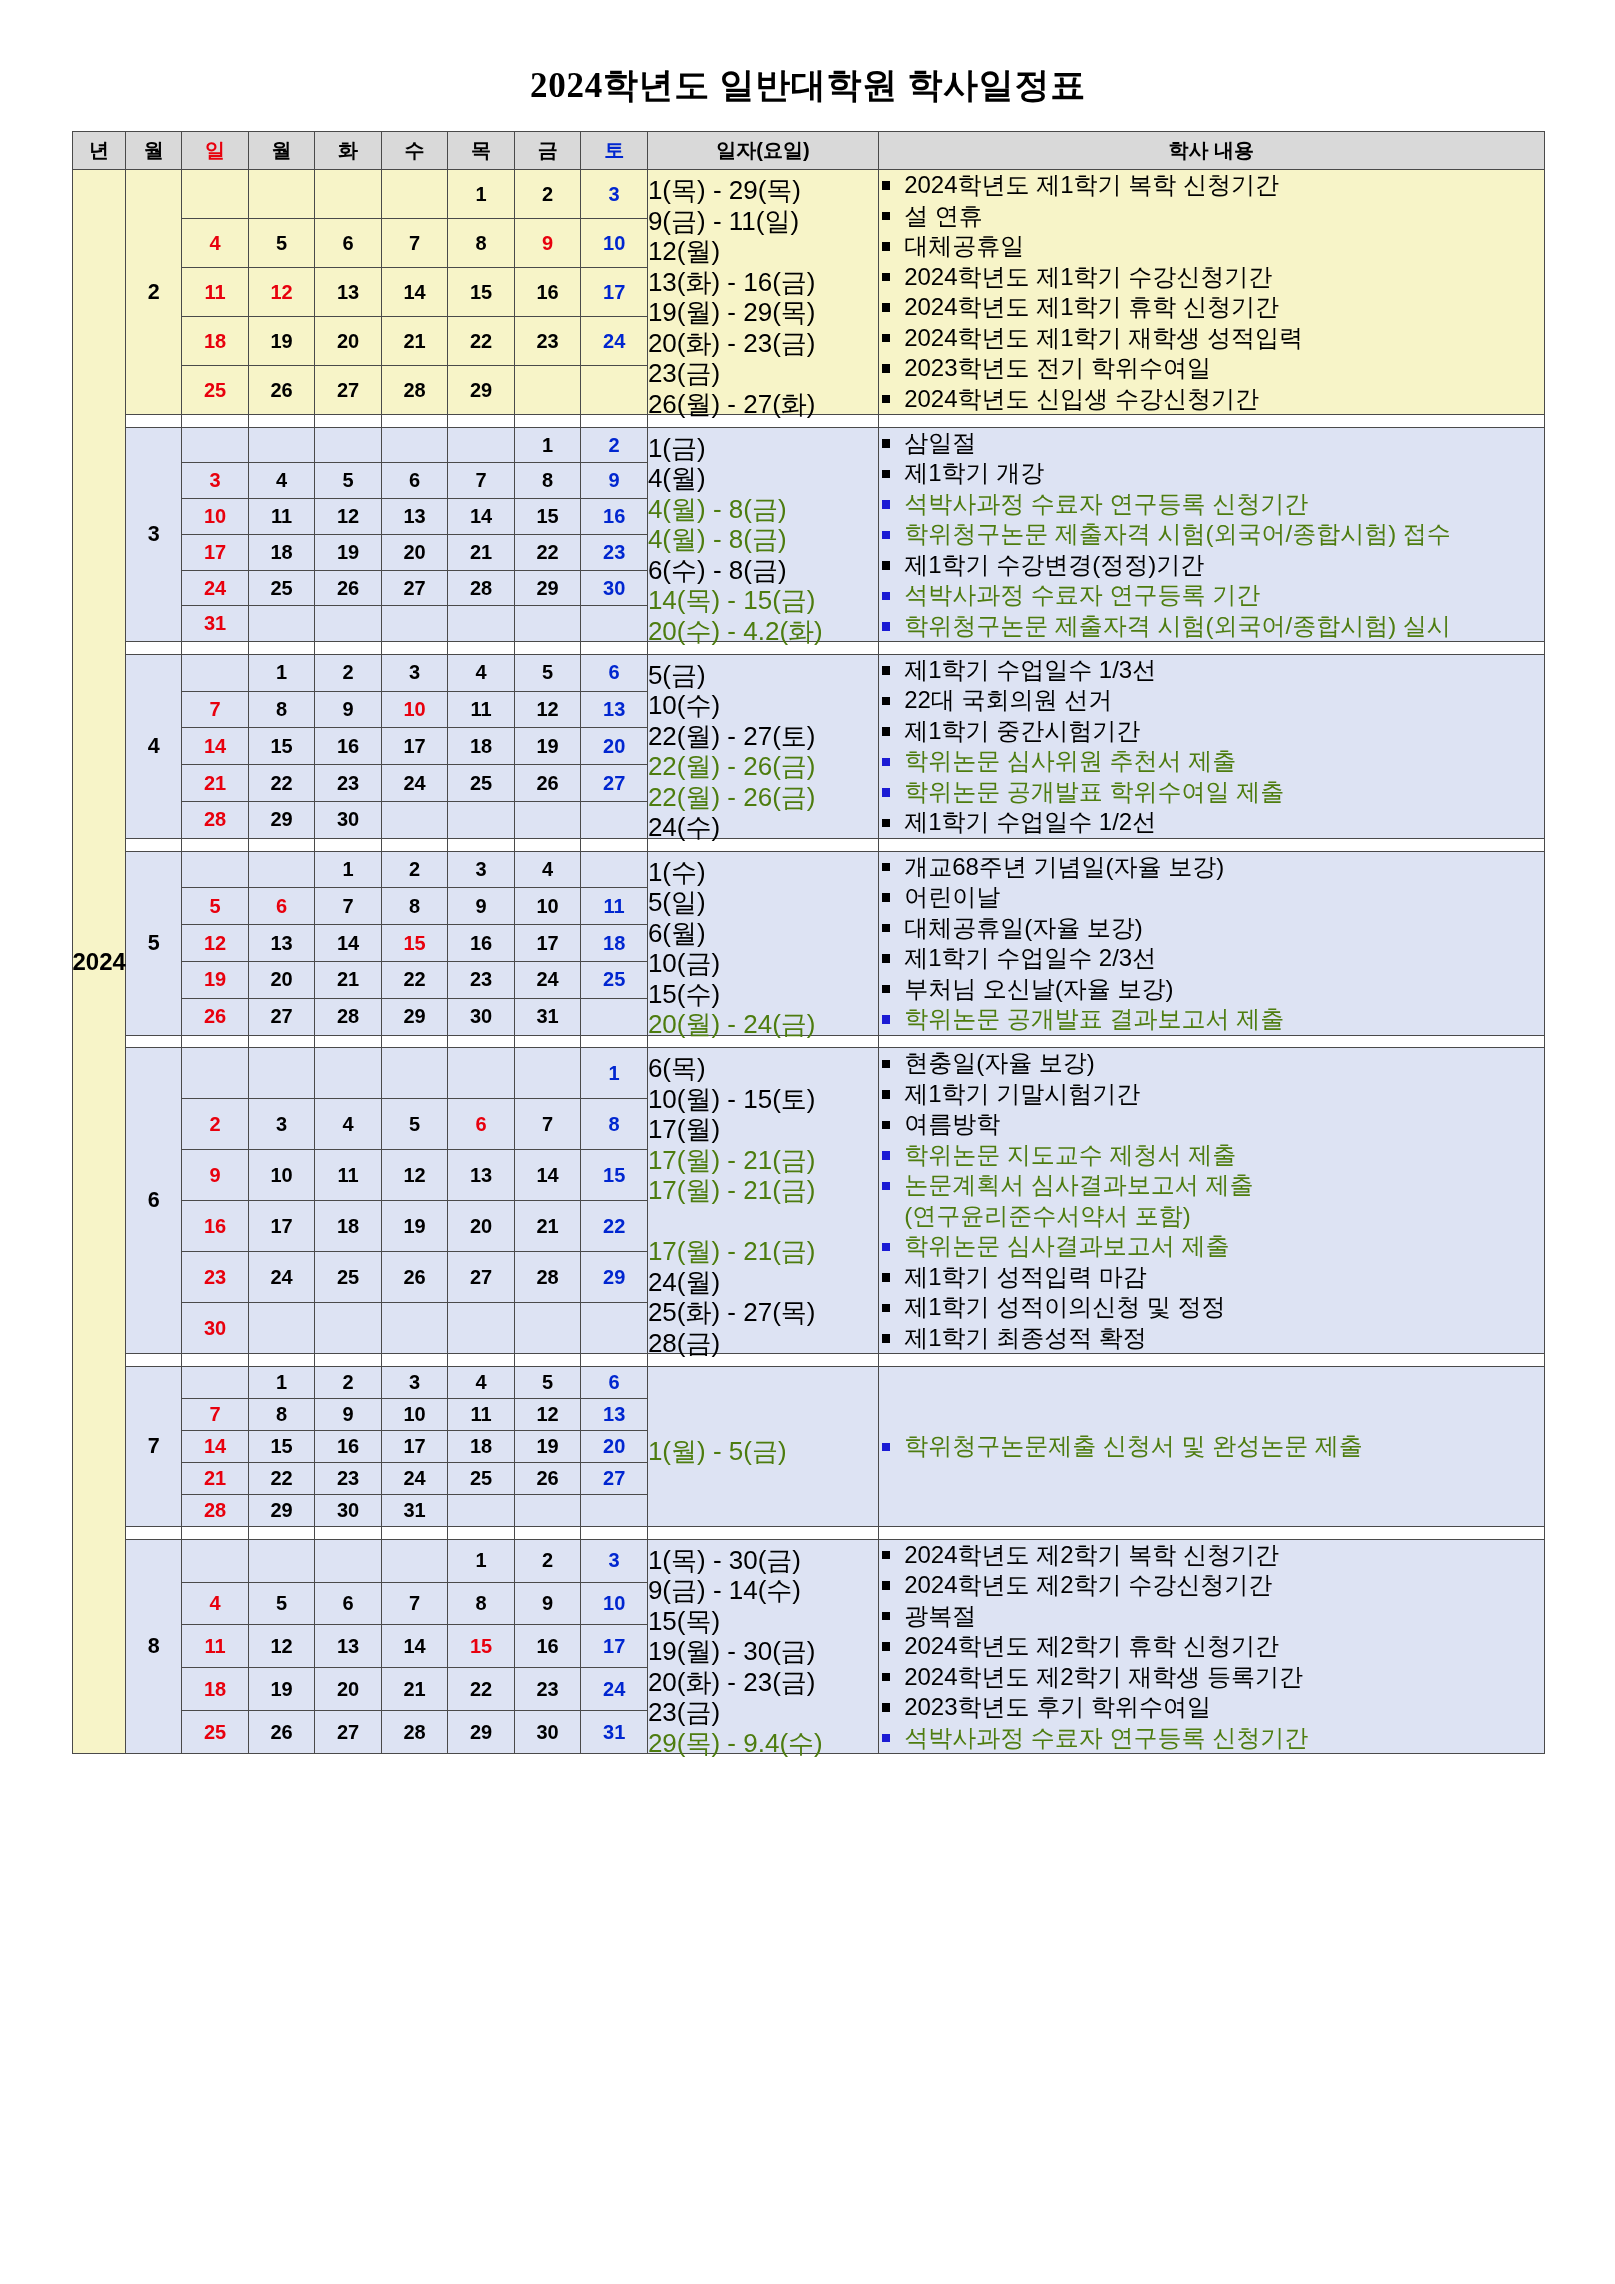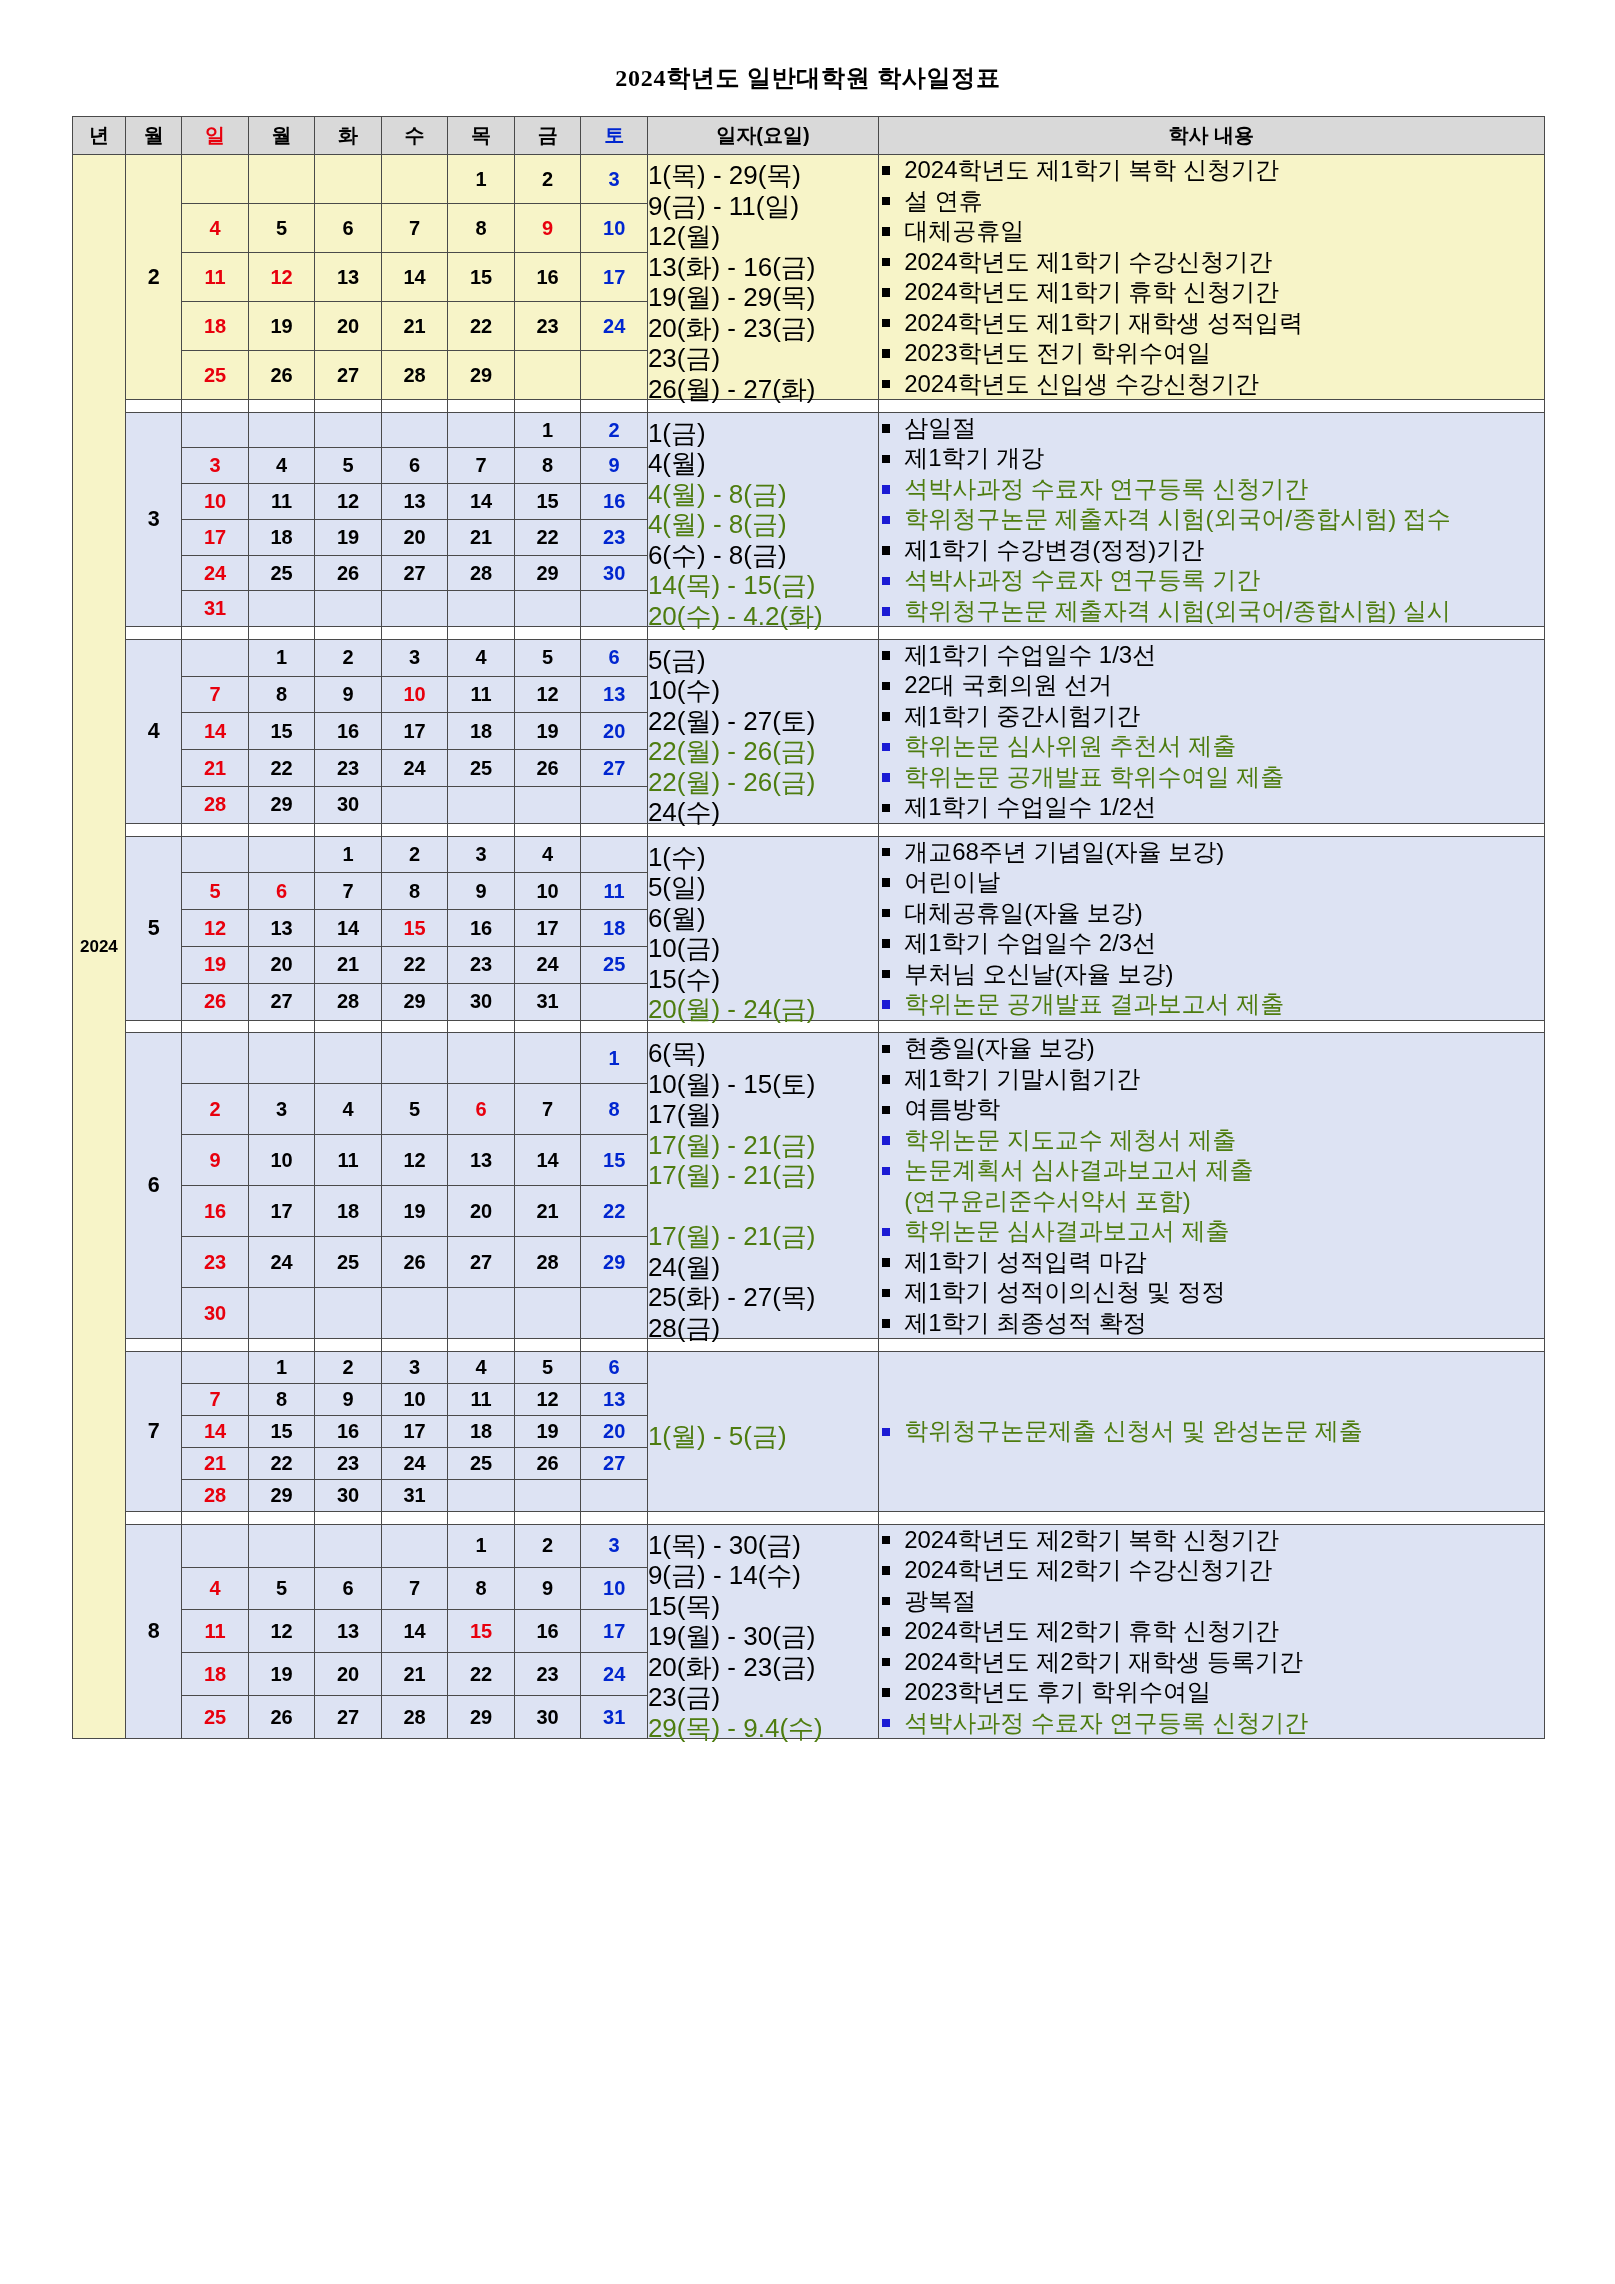--- a/index.html
+++ b/index.html
@@ -14,21 +14,21 @@
   }
   .page {
     width: 1616px;
     min-height: 2284px;
     box-sizing: border-box;
     padding: 62px 0 0 0;
     position: relative;
   }
   .doc-title {
     text-align: center;
-    font-size: 24px;
+    font-size: 35px;
     font-weight: bold;
     letter-spacing: 0.7px;
     color: #000;
     margin: 0 0 22px 0;
     font-family: "Liberation Serif", serif;
   }
   table.cal {
     border-collapse: collapse;
     margin: 0 auto;
     width: 1473px;
@@ -54,21 +54,21 @@
   
   col.c-year  { width: 51px; }
   col.c-month { width: 53px; }
   col.c-dow   { width: 63px; }
   col.c-date  { width: 219px; }
   col.c-desc  { width: 630px; }
 
   
   td.year-cell {
     text-align: center;
-    font-size: 17px;
+    font-size: 24px;
     font-weight: bold;
     background: #ffffff;
   }
   td.month-cell {
     text-align: center;
     font-size: 21.5px;
     font-weight: bold;
   }
   td.day {
     text-align: center;

